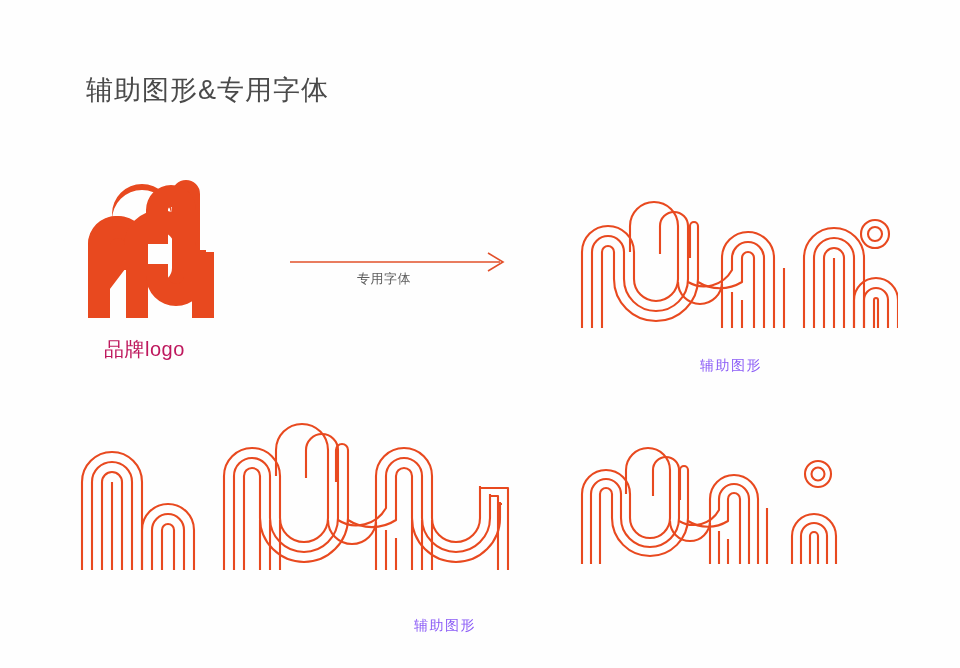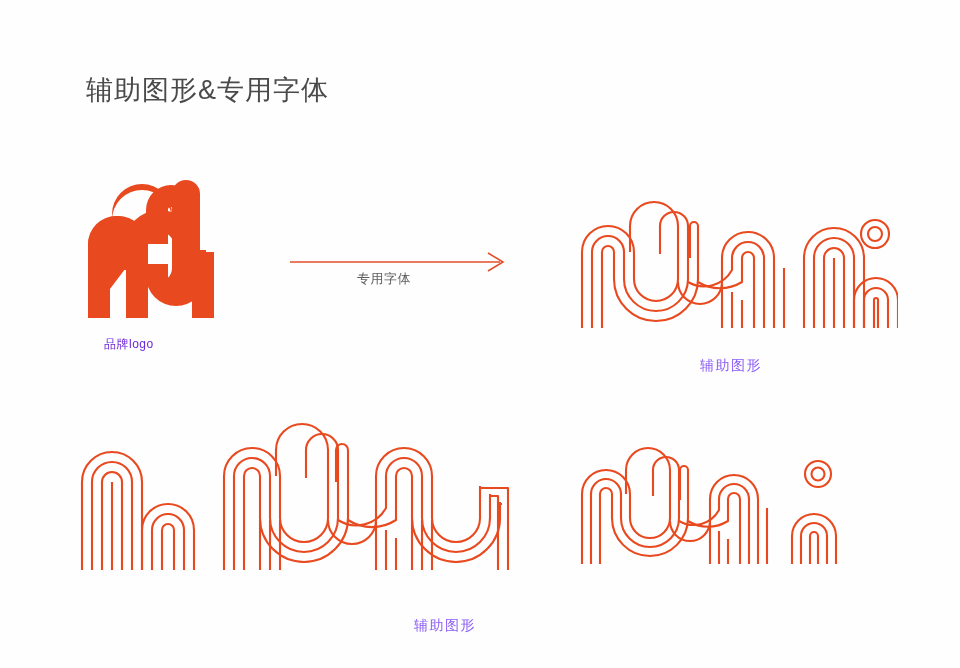--- a/index.html
+++ b/index.html
@@ -36,22 +36,22 @@
   .caption {
     position: absolute;
     font-size: 14px;
     color: #8b5cf6;
     letter-spacing: 1.5px;
     white-space: nowrap;
   }
   .caption-logo {
     left: 104px;
     top: 336px;
-    font-size: 12px;
-    color: #6d28d9;
+    font-size: 20px;
+    color: #be185d;
     letter-spacing: 0.5px;
   }
   .caption-arrow {
     left: 357px;
     top: 270px;
     font-size: 13px;
     color: #5d5d5d;
     letter-spacing: 0.5px;
   }
   .caption-topright {

